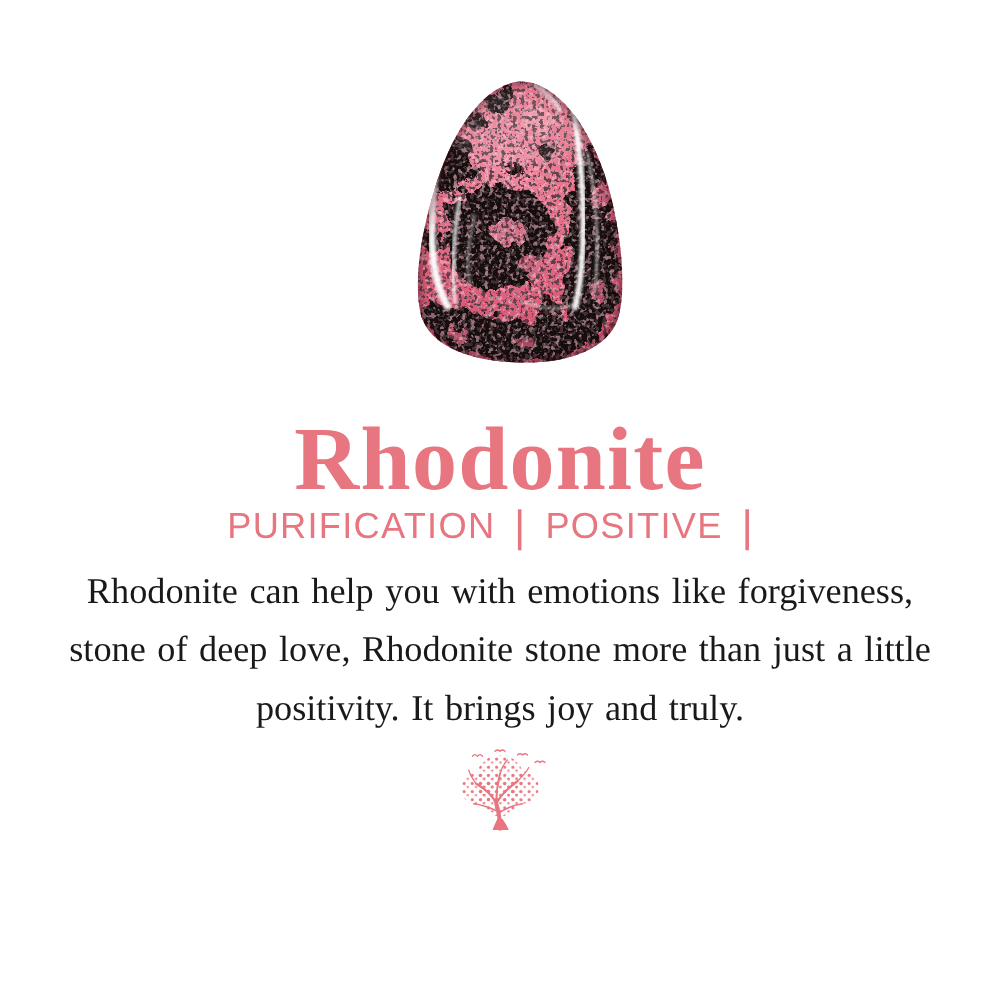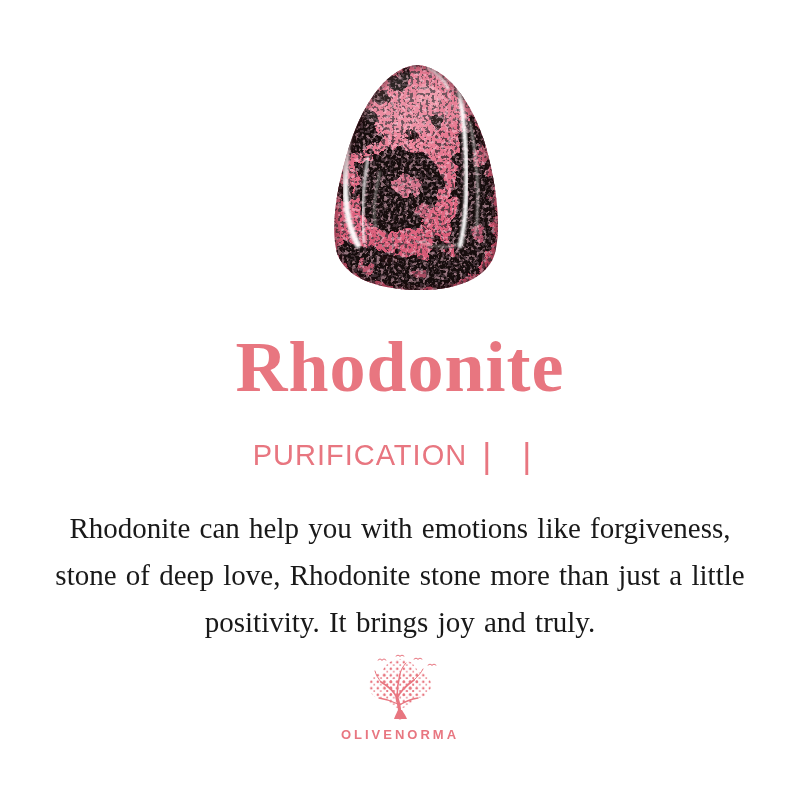--- a/index.html
+++ b/index.html
@@ -24,40 +24,39 @@
   .title{
     margin-top:38px;
     font-family:"Liberation Serif", serif;
     font-weight:bold;
     font-size:72px;
     line-height:74px;
     letter-spacing:1px;
     color:var(--pink);
   }
   .subtitle{
-    margin-top:34px;
     display:flex;
     justify-content:center;
     align-items:flex-start;
     font-family:"Liberation Sans", sans-serif;
     font-size:29px;
     line-height:34px;
     letter-spacing:1px;
     color:var(--pink);
     white-space:nowrap;
   }
   .subtitle-divider{
     font-size:35px;
     font-weight:400;
     margin:0 15px;
     transform:translateY(1px);
     color:var(--pink);
   }
   .body-text{
-    margin-top:33px;
+    margin-top:12px;
     font-family:"Liberation Serif", serif;
     font-size:29px;
     line-height:47px;
     color:var(--body-ink);
     word-spacing:2px;
   }
   .body-line{white-space:nowrap;}
   .brand{
     margin-top:8px;
   }
@@ -154,20 +153,21 @@
         <path d="M97 3 C70 5 45 36 30 82 C17 122 10 164 17 191 C25 215 55 227 96 228 C137 229 166 216 174 194 C182 170 177 124 166 85 C152 38 125 4 97 3 Z" fill="none" stroke="#3a0d18" stroke-width="7" opacity="0.35" filter="url(#blur2)"></path>
       </g>
     </svg>
   </div>
 
   <h1 class="title">Rhodonite</h1>
 
   <div class="subtitle">
     <span>PURIFICATION</span>
     <span class="subtitle-divider">|</span>
+    <span>POSITIVE</span>
     <span class="subtitle-divider">|</span>
   </div>
 
   <div class="body-text">
     <div class="body-line">Rhodonite can help you with emotions like forgiveness,</div>
     <div class="body-line">stone of deep love, Rhodonite stone more than just a little</div>
     <div class="body-line">positivity. It brings joy and truly.</div>
   </div>
 
   <div class="brand">
@@ -196,16 +196,15 @@
         <path d="M50 20 C51 16 53 12 56 9" stroke-width="1"></path>
       </g>
       <path d="M44 65 C46 60 47 58 48 56 L52 56 C53 58 55 60 57 65 Z" fill="#e87680"></path>
       <g stroke="#e87680" stroke-width="1" fill="none" stroke-linecap="round">
         <path d="M28 6 Q30 3.5 32 6 M32 6 Q34 3.5 36 6"></path>
         <path d="M46 2 Q48 0 50 2 M50 2 Q52 0 54 2"></path>
         <path d="M64 5 Q66 3 68 5 M68 5 Q70 3 72 5"></path>
         <path d="M78 11 Q80 9 82 11 M82 11 Q84 9 86 11"></path>
       </g>
     </svg>
-    <div class="brand-name">OLIVENORMA</div>
   </div>
 
 </div>
 
 </body></html>

